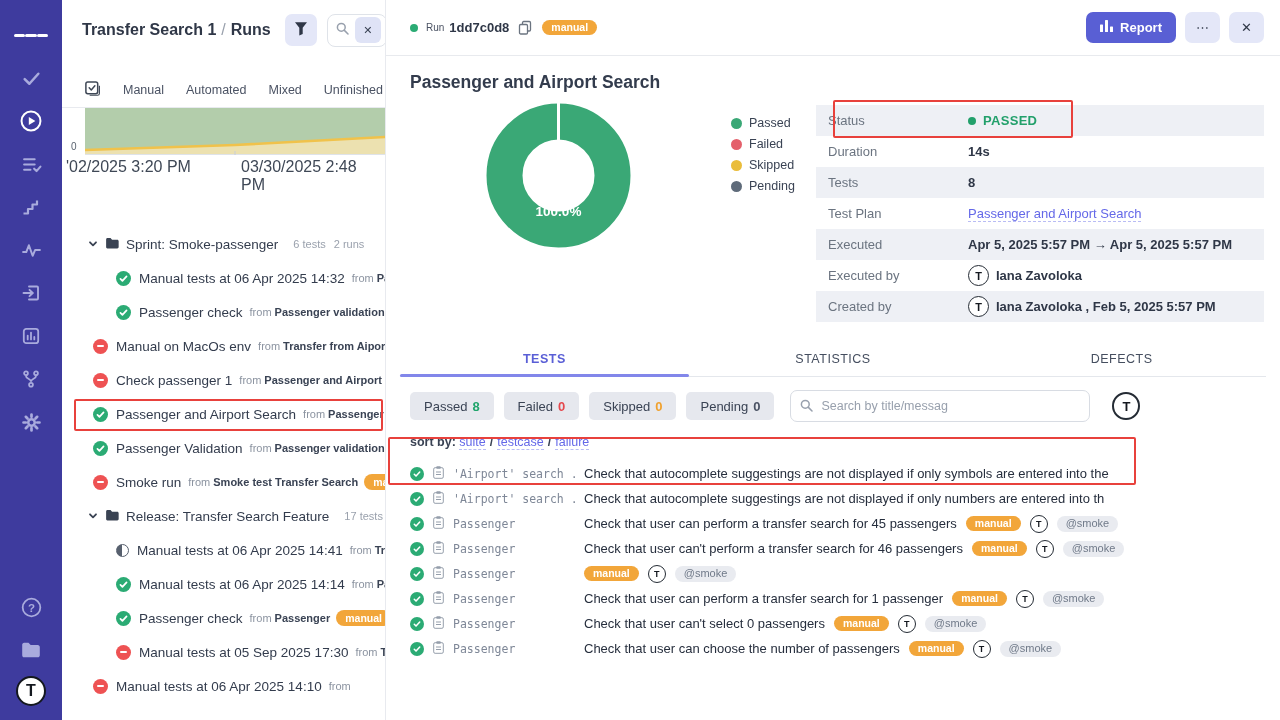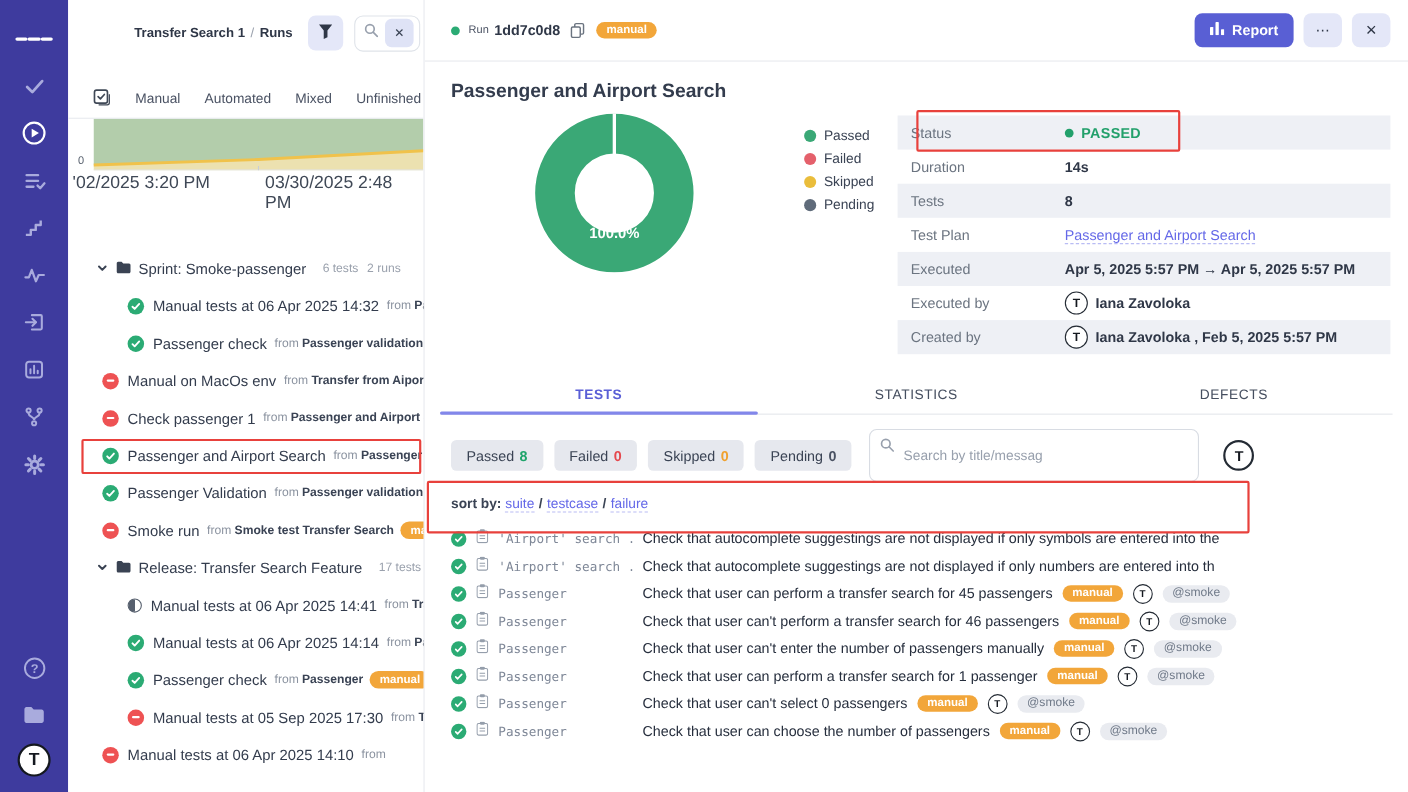--- a/index.html
+++ b/index.html
@@ -11,21 +11,21 @@
   .rail{width:62px;background:#3e3b9e;height:720px;flex:0 0 62px;display:flex;flex-direction:column;align-items:center;padding:18px 0 14px;}
   .rail .ric{width:34px;height:34px;display:flex;align-items:center;justify-content:center;color:#a9abdd;margin-bottom:9px;cursor:pointer;}
   .rail .ric.active{color:#ffffff;}
   .rail .spacer{flex:1;}
   .hamburger span{display:block;width:20px;height:3px;background:#fff;border-radius:2px;margin:2.5px 0;}
   .rail-avatar{width:30px;height:30px;border-radius:50%;background:#fff;color:#14181f;font-weight:900;font-size:16px;display:flex;align-items:center;justify-content:center;border:2px solid #14181f;}
 
   
   .lpanel{width:324px;flex:0 0 324px;height:720px;border-right:1px solid #e8eaef;overflow:hidden;position:relative;background:#fff;}
   .lp-header{height:60px;display:flex;align-items:center;padding:0 10px 0 20px;}
-  .lp-title{font-size:12px;font-weight:700;white-space:nowrap;margin-left:40px;}
+  .lp-title{font-size:16px;font-weight:700;white-space:nowrap;}
   .lp-title .sep{color:#9aa1ad;font-weight:400;margin:0 5px;}
   .funnel-btn{width:32px;height:32px;border-radius:7px;background:#e4e7f8;border:none;display:flex;align-items:center;justify-content:center;margin-left:14px;cursor:pointer;flex:0 0 auto;}
   .search-mini{height:33px;width:60px;border:1px solid #dfe3e9;border-radius:8px;margin-left:10px;display:flex;align-items:center;padding-left:8px;gap:6px;flex:0 0 auto;background:#fff;}
   .x-mini{width:26px;height:26px;border:none;border-radius:6px;background:#dfe3f6;color:#3a4354;font-size:11px;cursor:pointer;flex:0 0 auto;}
 
   .lp-tabs{height:36px;margin-top:12px;display:flex;align-items:center;gap:22px;padding-left:22px;border-bottom:1px solid #e8eaef;white-space:nowrap;color:#4a5263;font-size:12.5px;}
   .lp-tabs .tab{cursor:pointer;}
 
   .lp-chart{position:relative;height:62px;}
   .lp-chart .plot{position:absolute;left:23px;right:0;top:0;height:47px;}
@@ -85,21 +85,21 @@
   .main-tabs{display:flex;margin:22px 14px 0;border-bottom:1px solid #e4e7ec;}
   .main-tabs .mtab{flex:1;text-align:center;font-size:12.5px;letter-spacing:.5px;color:#454e5f;padding:8px 0 10px;cursor:pointer;position:relative;}
   .main-tabs .mtab.active{color:#5a5fd6;font-weight:600;}
   .main-tabs .mtab.active::after{content:"";position:absolute;left:0;right:0;bottom:-1px;height:3px;background:#8287ea;border-radius:2px;}
 
   .filter-row{display:flex;align-items:center;margin:13px 0 0 24px;gap:10px;}
   .chip{height:28px;border:none;border-radius:5px;background:#e6e8ee;padding:0 14px;font-size:13px;color:#3a4354;cursor:pointer;display:flex;align-items:center;gap:5px;font-family:inherit;}
   .chip b{font-weight:700;}
   .cnt-green{color:#1fa46b;} .cnt-red{color:#e5484d;} .cnt-orange{color:#f0a12e;} .cnt-slate{color:#4a5263;}
   .search-box{position:relative;margin-left:6px;}
-  .search-box input{width:300px;height:48px;border:1px solid #d8dce3;border-radius:7px;padding:0 10px 0 30px;font-size:12.5px;color:#3a4354;outline:none;font-family:inherit;}
+  .search-box input{width:300px;height:32px;border:1px solid #d8dce3;border-radius:7px;padding:0 10px 0 30px;font-size:12.5px;color:#3a4354;outline:none;font-family:inherit;}
   .search-box input::placeholder{color:#98a0ad;}
   .search-box .mag{position:absolute;left:10px;top:8px;}
   .avatar-btn{width:28px;height:28px;border-radius:50%;border:2px solid #242b34;background:#fff;color:#14181f;font-size:13px;font-weight:800;cursor:pointer;margin-left:12px;font-family:inherit;}
 
   .sort-row{margin:13px 0 0 24px;font-size:12.5px;color:#3a4354;font-weight:600;}
   .sort-row .slink{color:#6468e8;font-weight:400;border-bottom:1px dashed #b9bcf4;cursor:pointer;}
   .sort-row .ssep{color:#3a4354;margin:0 4px;}
 
   .test-list{margin:12px 0 0 24px;}
   .test-row{height:25px;display:flex;align-items:center;gap:9px;white-space:nowrap;overflow:hidden;cursor:pointer;}
@@ -595,21 +595,20 @@
             <svg viewBox="0 0 10 10" width="8" height="8">
               <path d="M1.6 5.4l2.2 2.2 4.6-5" stroke="#fff" stroke-width="1.9" fill="none" stroke-linecap="round" stroke-linejoin="round"></path>
             </svg>
           </span>
         <span><svg width="11" height="13" viewBox="0 0 11 13" fill="none" stroke="#959eab">
               <rect x="0.7" y="1.7" width="9.6" height="10.6" rx="1.4"></rect>
               <rect x="3.2" y="0.2" width="4.6" height="2.6" rx="1" fill="#959eab" stroke="none"></rect>
               <path d="M3 6h5M3 8.5h5"></path>
             </svg></span>
         <span class="suite">Passenger</span>
-        <span class="ttitle">Check that user can't enter the number of passengers manually</span>
         <span class="badge" style="margin-left:0;">manual</span>
         <span class="tiny-avatar">T</span>
         <span class="tag-chip">@smoke</span>
       </div>
 
       <div class="test-row">
         <span class="st passed">
             <svg viewBox="0 0 10 10" width="8" height="8">
               <path d="M1.6 5.4l2.2 2.2 4.6-5" stroke="#fff" stroke-width="1.9" fill="none" stroke-linecap="round" stroke-linejoin="round"></path>
             </svg>

